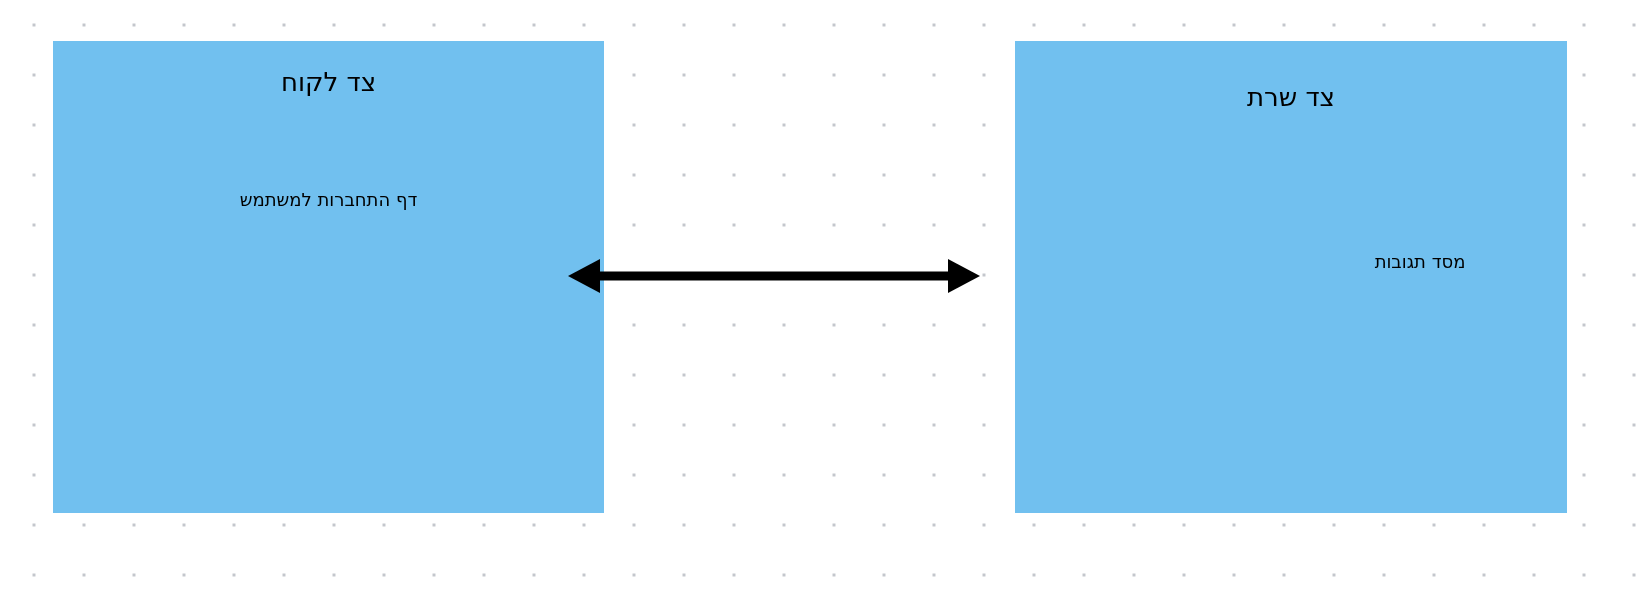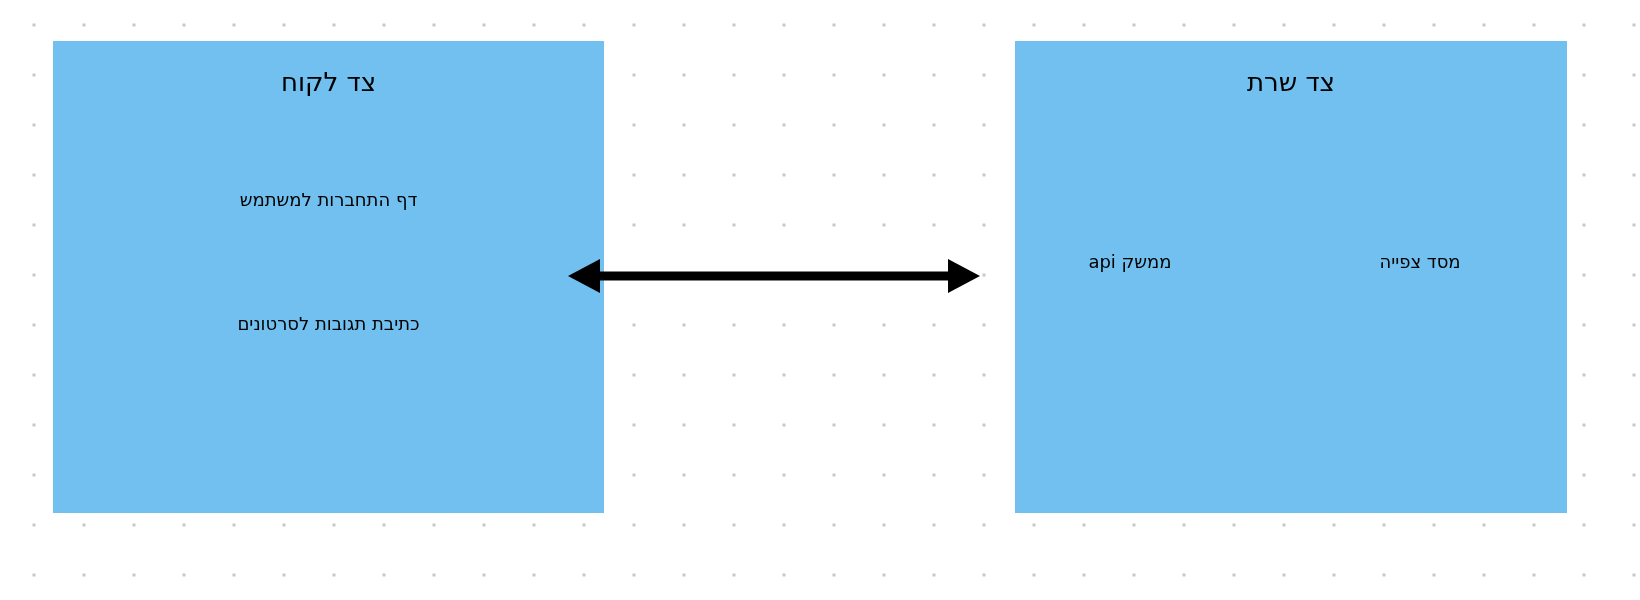--- a/index.html
+++ b/index.html
@@ -80,21 +80,21 @@
 
   
   #server-box {
     left: 1015px;
     top: 41px;
     width: 552px;
     height: 472px;
   }
   #server-title {
     left: 1015px;
-    top: 68px;
+    top: 83px;
     width: 552px;
     text-align: center;
   }
   #server-api-label {
     left: 1000px;
     top: 252px;
     width: 260px;
   }
   #server-db-label {
     left: 1290px;
@@ -117,29 +117,27 @@
 
 <div id="canvas">
 
   <div class="shape-box" id="client-box"></div>
 
   <div class="box-label title-label" id="client-title">צד לקוח</div>
 
   <div class="box-label body-label" id="client-line-1">דף התחברות למשתמש</div>
 
 
-  <div class="box-label body-label" id="client-line-3">כתיבת תגובות לסרטונים</div>
 
   <div class="shape-box" id="server-box"></div>
 
   <div class="box-label title-label" id="server-title">צד שרת</div>
 
-  <div class="box-label body-label" id="server-api-label">ממשק api</div>
 
-  <div class="box-label body-label" id="server-db-label">מסד צפייה</div>
+  <div class="box-label body-label" id="server-db-label">מסד תגובות</div>
 
   <svg id="connector-arrow" viewBox="0 0 428 52">
 
     <line x1="30" y1="26" x2="398" y2="26" stroke="#000000" stroke-width="9"></line>
 
     <polygon points="8,26 40,9 40,43" fill="#000000"></polygon>
 
     <polygon points="420,26 388,9 388,43" fill="#000000"></polygon>
   </svg>
 

